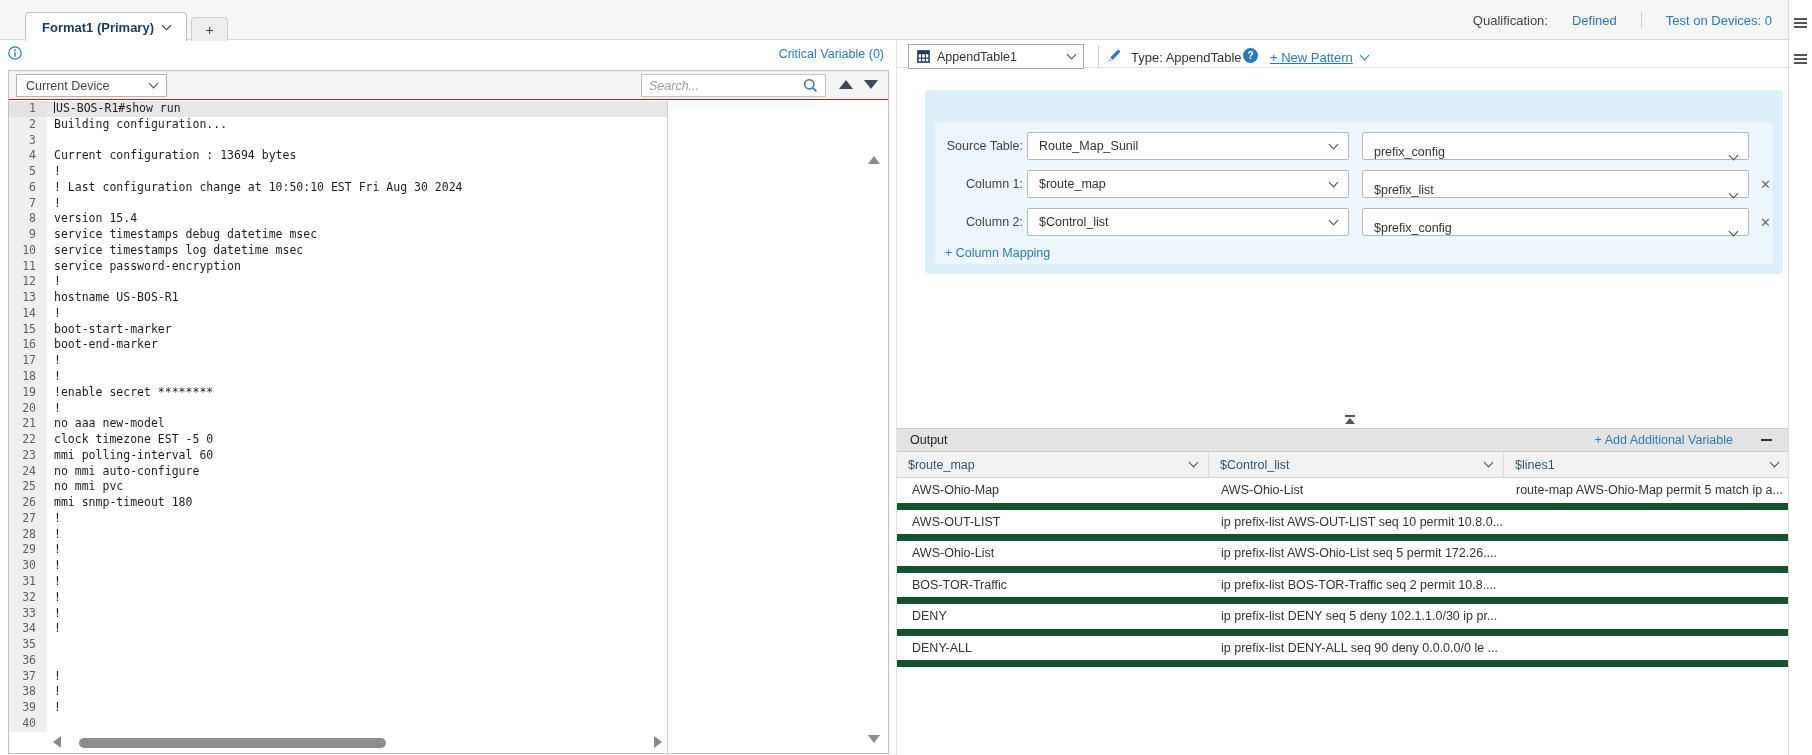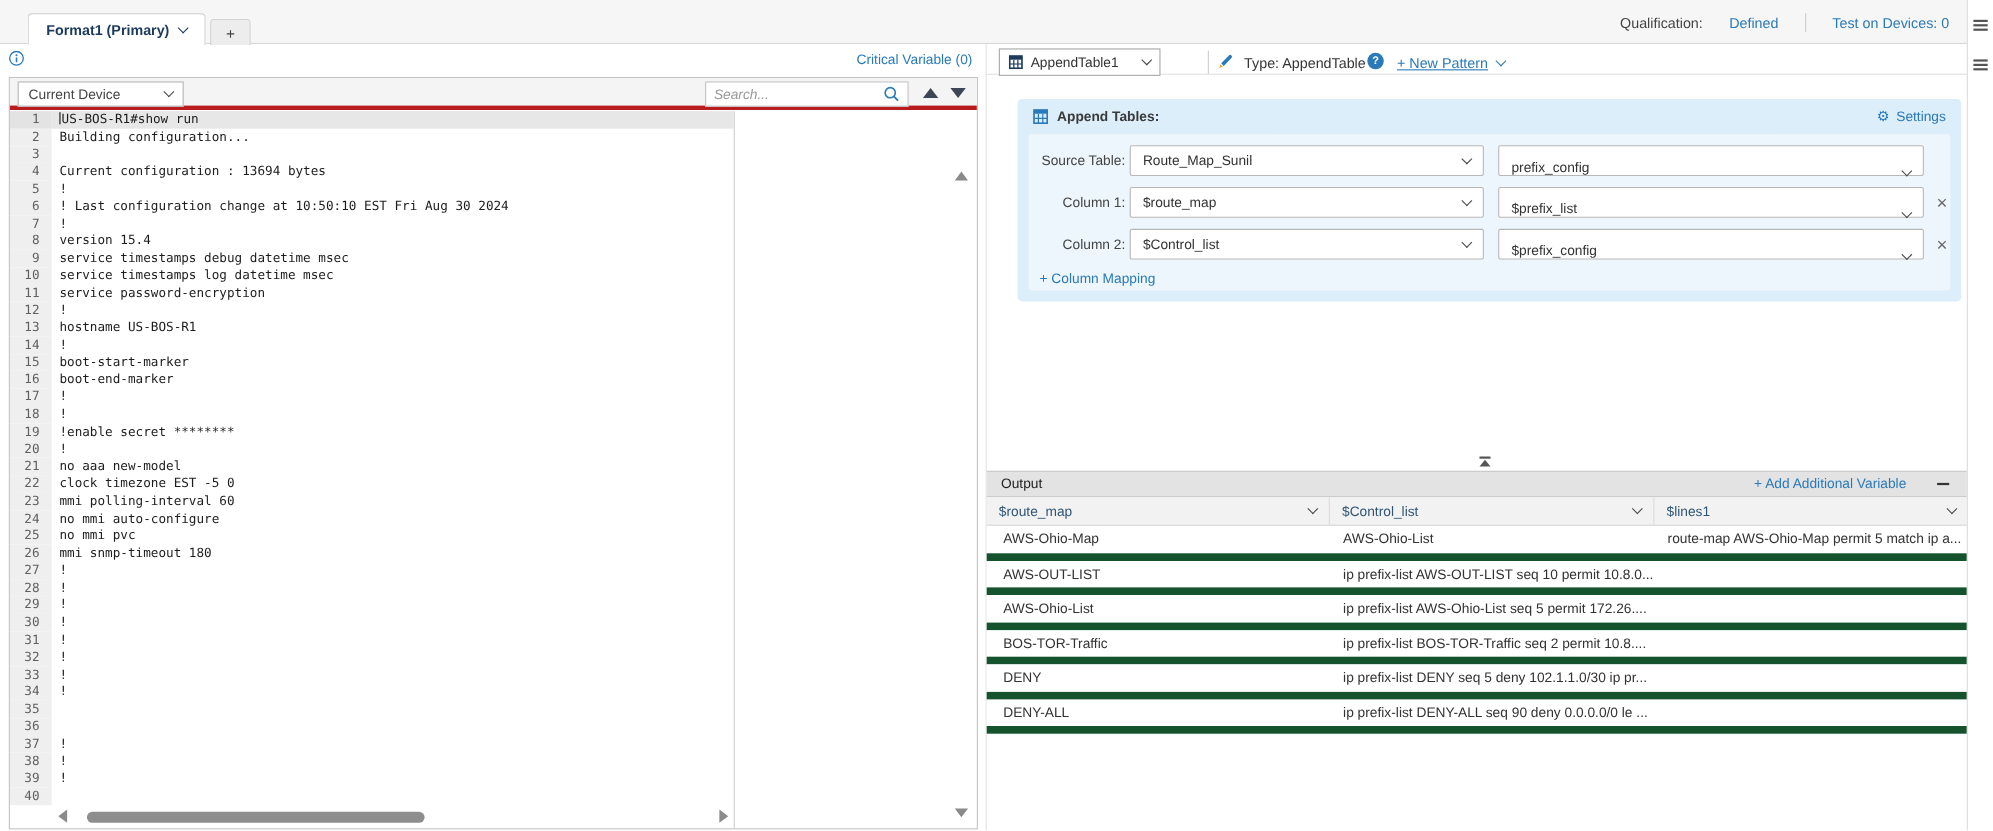--- a/index.html
+++ b/index.html
@@ -24,21 +24,21 @@
 
   
   .hdr2-border { position:absolute; left:897px; top:67px; width:915px; height:1px; background:#e0e0e0; }
   .panel-divider { position:absolute; left:896px; top:40px; width:1px; height:715px; background:#e3e3e3; }
 
   .info-icon { position:absolute; left:8px; top:46px; width:14px; height:14px; cursor:pointer; }
   .critical-var { position:absolute; left:8px; top:47px; width:876px; text-align:right; font-size:12.5px; }
 
   
   .editor { position:absolute; left:8px; top:70px; width:881px; height:684px; border:1px solid #c2c2c2; background:#fff; }
-  .editor-toolbar { position:relative; height:29px; background:#f4f4f4; border-bottom:4px solid #b91c1c; }
+  .editor-toolbar { position:relative; height:29px; background:#f4f4f4; border-bottom:1px solid #b91c1c; }
   .device-select { position:absolute; left:7px; top:3px; width:151px; height:23px; background:#fff; border:1px solid #b3b3b3; display:flex; align-items:center; padding:0 9px; font-size:12.5px; color:#444; cursor:pointer; }
   .search-box { position:absolute; left:632px; top:3px; width:185px; height:23px; background:#fff; border:1px solid #c2c2c2; display:flex; align-items:center; padding:0 7px; }
   .search-box input { flex:1; border:none; outline:none; font-size:12.5px; font-family:"Liberation Sans",sans-serif; color:#333; min-width:0; background:transparent; }
   .search-box input::placeholder { font-style:italic; color:#999; }
   .tbtn { position:absolute; top:9px; width:0; height:0; cursor:pointer; }
   .tri-up { border-left:7px solid transparent; border-right:7px solid transparent; border-bottom:9px solid #3c4656; }
   .tri-down { border-left:7px solid transparent; border-right:7px solid transparent; border-top:9px solid #3c4656; }
 
   .code-wrap { position:absolute; left:0; top:30px; right:0; bottom:0; overflow:hidden; }
   .code-area { position:absolute; left:0; top:0; width:659px; height:100%; border-right:1px solid #ccc; overflow:hidden; }
@@ -49,21 +49,21 @@
   .code-line.active .line-text { background:#e7e7e7; }
   .cursor-bar { display:inline-block; width:1px; height:11px; background:#111; margin-right:1px; vertical-align:-1px; }
 
   .vsb-up { position:absolute; right:8px; top:55px; width:0; height:0; border-left:6px solid transparent; border-right:6px solid transparent; border-bottom:8px solid #8a8a8a; cursor:pointer; }
   .vsb-down { position:absolute; right:8px; bottom:10px; width:0; height:0; border-left:6px solid transparent; border-right:6px solid transparent; border-top:8px solid #8a8a8a; cursor:pointer; }
   .hsb-left { position:absolute; left:44px; bottom:5px; width:0; height:0; border-top:6px solid transparent; border-bottom:6px solid transparent; border-right:8px solid #8a8a8a; cursor:pointer; }
   .hsb-right { position:absolute; left:645px; bottom:5px; width:0; height:0; border-top:6px solid transparent; border-bottom:6px solid transparent; border-left:8px solid #8a8a8a; cursor:pointer; }
   .hsb-thumb { position:absolute; left:70px; bottom:5px; width:307px; height:10px; background:#8d8d8d; border-radius:5px; cursor:grab; }
 
   
-  .table-select { position:absolute; left:908px; top:44px; width:147px; height:25px; background:#fff; border:1px solid #a8a8a8; display:flex; align-items:center; gap:7px; padding:0 8px; font-size:12.5px; color:#333; cursor:pointer; }
+  .table-select { position:absolute; left:908px; top:44px; width:176px; height:25px; background:#fff; border:1px solid #a8a8a8; display:flex; align-items:center; gap:7px; padding:0 8px; font-size:12.5px; color:#333; cursor:pointer; }
   .hdr-sep { position:absolute; left:1098px; top:46px; width:1px; height:21px; background:#ccc; }
   .pencil-btn { position:absolute; left:1106px; top:48px; width:16px; height:16px; cursor:pointer; }
   .type-label { position:absolute; left:1131px; top:50px; font-size:13px; color:#333; }
   .help-badge { position:absolute; left:1243px; top:48px; width:15px; height:15px; border-radius:50%; background:#2a7ab9; color:#fff; font-size:10px; font-weight:700; display:flex; align-items:center; justify-content:center; cursor:pointer; }
   .new-pattern { position:absolute; left:1270px; top:50px; display:flex; align-items:center; gap:8px; font-size:13px; cursor:pointer;text-decoration:underline; }
 
   
   .chev { display:inline-block; width:7px; height:7px; border-right:1.7px solid #4a4a4a; border-bottom:1.7px solid #4a4a4a; transform:rotate(45deg); margin-top:-4px; flex:none; }
   .chev.blue { border-color:#2a7ab9; }
   .chev.navy { border-color:#1b3a5c; }
@@ -237,36 +237,20 @@
   </svg>
 </div>
 <div class="type-label">Type: AppendTable</div>
 <div class="help-badge">?</div>
 <div class="new-pattern link">
   <span>+ New Pattern</span>
   <span class="chev blue"></span>
 </div>
 
 <div class="append-box">
-  <div class="ab-header">
-    <span>
-      <svg width="14" height="14" viewBox="0 0 14 14">
-        <rect x="1" y="1" width="12" height="12" fill="none" stroke="#2a7ab9" stroke-width="1.5"></rect>
-        <rect x="1" y="1" width="12" height="3.4" fill="#2a7ab9"></rect>
-        <line x1="1" y1="8.7" x2="13" y2="8.7" stroke="#2a7ab9" stroke-width="1.1"></line>
-        <line x1="5" y1="4.4" x2="5" y2="13" stroke="#2a7ab9" stroke-width="1.1"></line>
-        <line x1="9" y1="4.4" x2="9" y2="13" stroke="#2a7ab9" stroke-width="1.1"></line>
-      </svg>
-    </span>
-    <span class="ab-title">Append Tables:</span>
-    <span class="ab-settings">
-      <span class="gear">⚙</span>
-      <span class="link">Settings</span>
-    </span>
-  </div>
   <div class="ab-inner">
     <div class="f-row">
       <span class="f-label">Source Table:</span>
       <div class="dd dd1">
         <span>Route_Map_Sunil</span>
         <span class="chev ml-auto"></span>
       </div>
       <div class="dd dd2">
         <span>prefix_config</span>
         <span class="chev ml-auto"></span>

